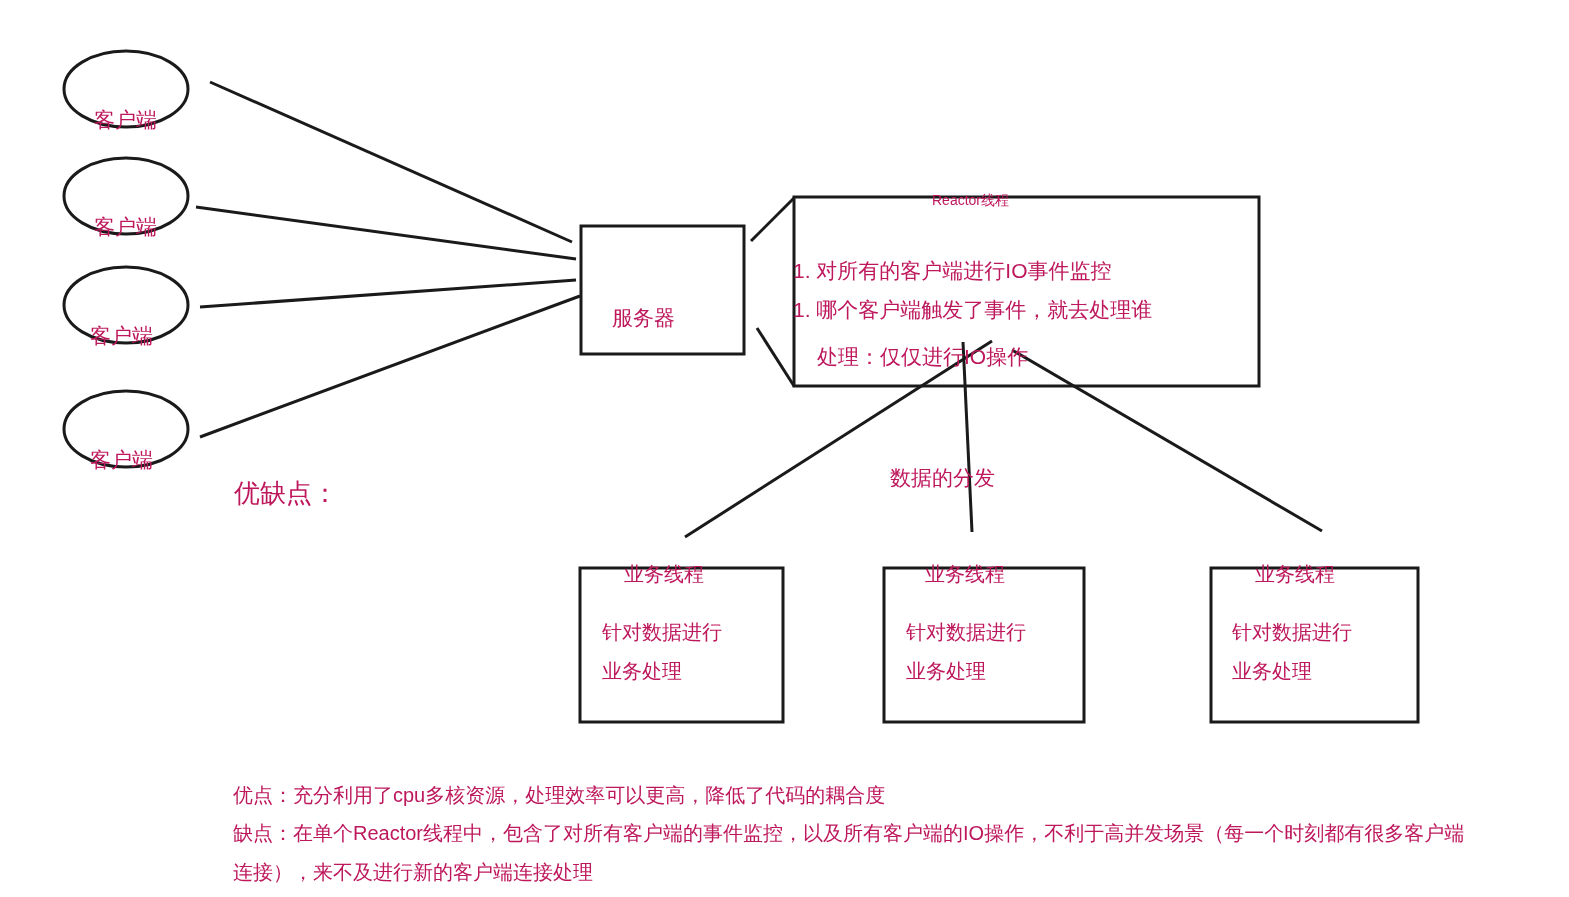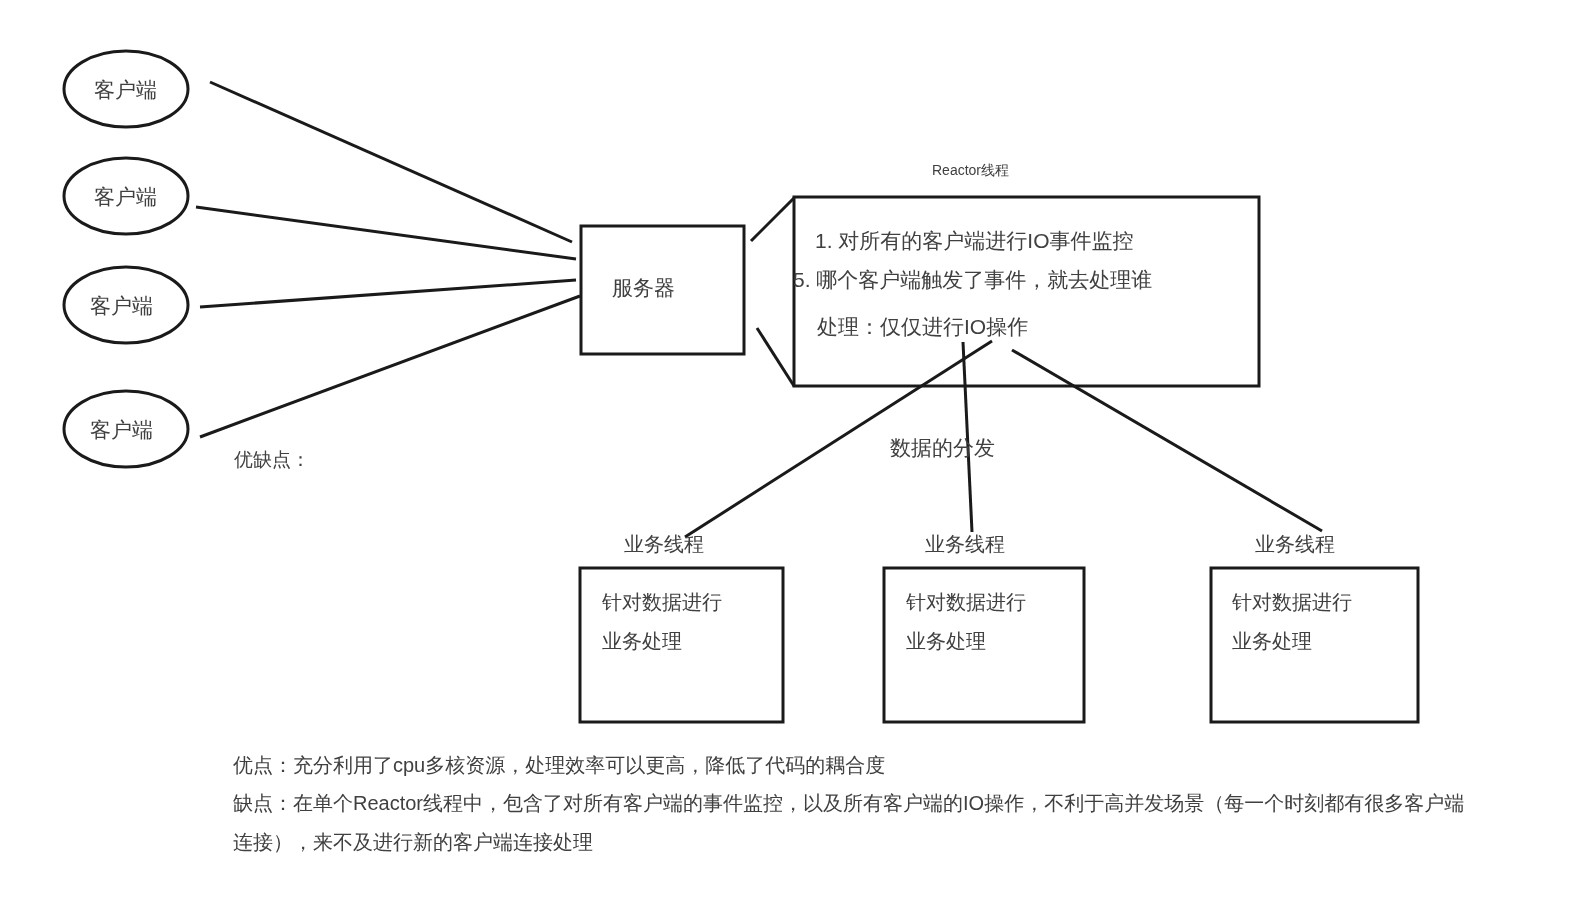--- a/index.html
+++ b/index.html
@@ -21,21 +21,22 @@
     left: 0;
     top: 0;
     width: 1569px;
     height: 897px;
     pointer-events: none;
   }
   .lbl {
     position: absolute;
     white-space: pre;
     line-height: 1.0;
-    color: #404040;
+    color: #be185d;
+    margin-top: 30px;
   }
   .client-text {
     font-size: 21px;
   }
   .server-text {
     font-size: 21px;
     font-family: Liberation Mono, monospace;
   }
   .reactor-title {
     font-size: 14px;
@@ -46,21 +47,21 @@
   .dispatch-text {
     font-size: 21px;
   }
   .worker-title {
     font-size: 20px;
   }
   .worker-line {
     font-size: 20px;
   }
   .prosconstitle {
-    font-size: 19px;
+    font-size: 26px;
     text-align: right;
   }
   .title-text {
     font-size: 22px;
   }
   .foot-line {
     font-size: 20px;
     line-height: 1.0;
   }
 </style>
@@ -102,22 +103,22 @@
   <div class="lbl client-text" style="left:94px; top:186px;">客户端</div>
   <div class="lbl client-text" style="left:90px; top:295px;">客户端</div>
   <div class="lbl client-text" style="left:90px; top:419px;">客户端</div>
 
   <div class="lbl prosconstitle" style="left:234px; top:450px;">优缺点：</div>
 
   <div class="lbl server-text" style="left:612px; top:279px;">服务器</div>
 
   <div class="lbl reactor-title" style="left:932px; top:163px;">Reactor线程</div>
 
-  <div class="lbl reactor-line" style="left:793px; top:230px;padding-left:22px;">1. 对所有的客户端进行IO事件监控</div>
-  <div class="lbl reactor-line" style="left:793px; top:269px;">5. 哪个客户端触发了事件，就去处理谁</div>
+  <div class="lbl reactor-line" style="left:793px; top:230px;">1. 对所有的客户端进行IO事件监控</div>
+  <div class="lbl reactor-line" style="left:793px; top:269px;">1. 哪个客户端触发了事件，就去处理谁</div>
   <div class="lbl reactor-line" style="left:817px; top:316px;">处理：仅仅进行IO操作</div>
 
   <div class="lbl dispatch-text" style="left:890px; top:437px;">数据的分发</div>
 
   <div class="lbl worker-title" style="left:624px; top:534px;">业务线程</div>
   <div class="lbl worker-title" style="left:925px; top:534px;">业务线程</div>
   <div class="lbl worker-title" style="left:1255px; top:534px;">业务线程</div>
 
   <div class="lbl worker-line" style="left:602px; top:592px;">针对数据进行</div>
   <div class="lbl worker-line" style="left:602px; top:631px;">业务处理</div>

